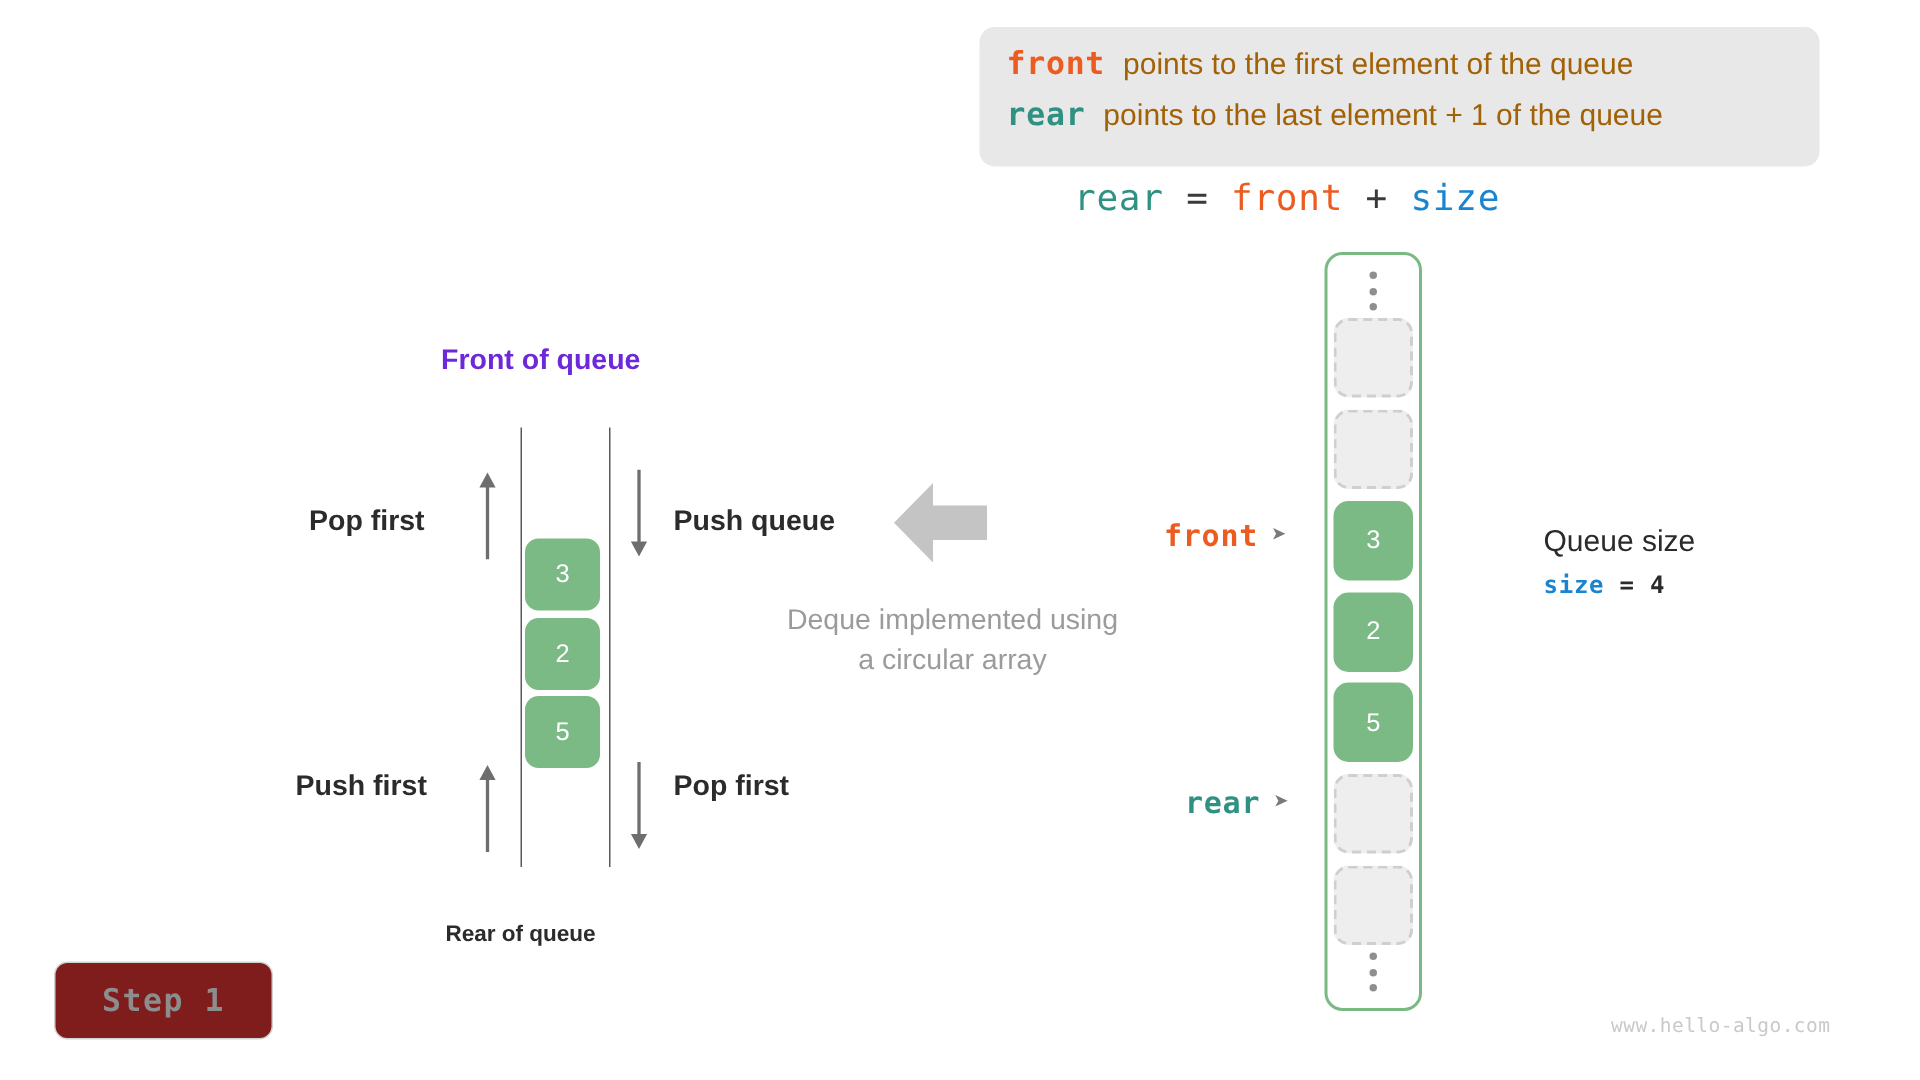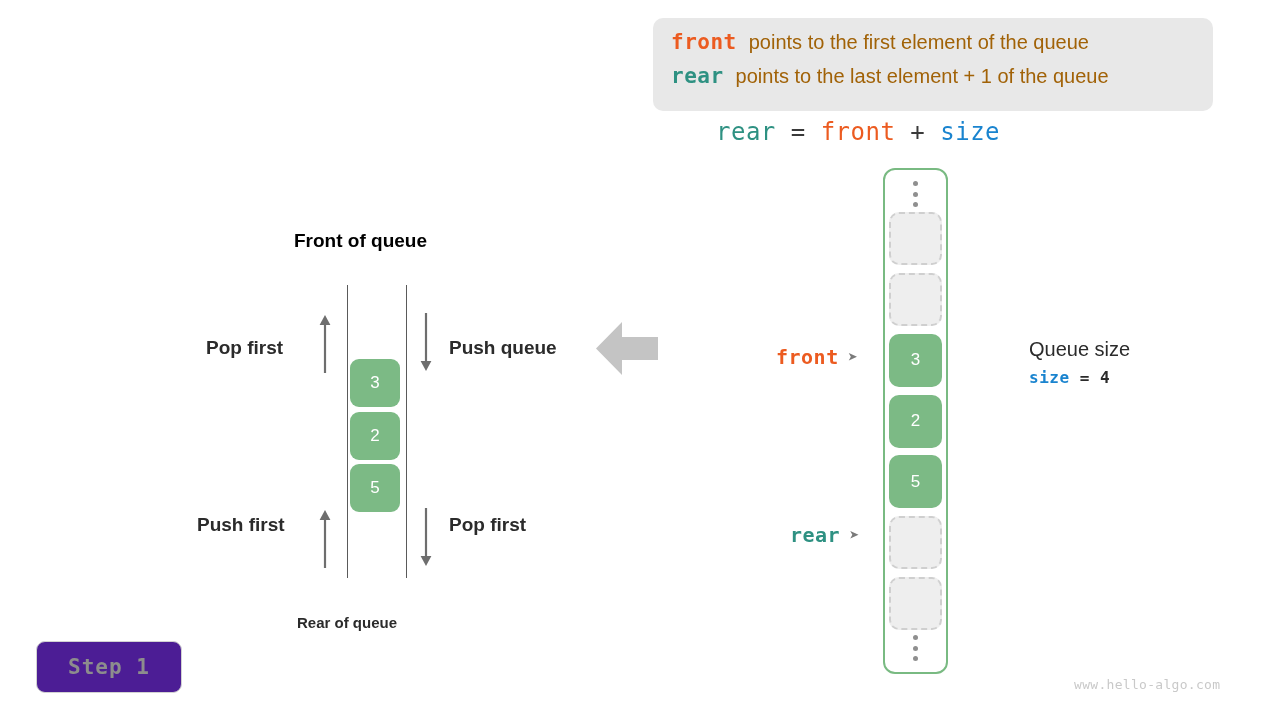--- a/index.html
+++ b/index.html
@@ -63,21 +63,21 @@
   }
   #formula .op { color: #3a3a3a; }
 
   
   #front-of-queue-title {
     position: absolute;
     left: 294px;
     top: 230px;
     font-size: 19px;
     font-weight: bold;
-    color: #000000;
+    color: #6d28d9;
     white-space: nowrap;
   }
   #rear-of-queue-title {
     position: absolute;
     left: 297px;
     top: 614px;
     font-size: 15px;
     font-weight: bold;
     color: #2b2b2b;
     white-space: nowrap;
@@ -219,21 +219,21 @@
     margin-left: 9px;
     line-height: 1;
   }
   #ptr-front { left: 776px; top: 345px; color: #ec5b20; }
   #ptr-rear  { left: 790px; top: 523px; color: #2e9182; }
 
   
   #queue-size-block {
     position: absolute;
     left: 1029px;
-    top: 338px;
+    top: 350px;
     white-space: nowrap;
   }
   #queue-size-title {
     font-size: 20px;
     color: #2b2b2b;
     margin-bottom: 7px;
   }
   #queue-size-value {
     font-family: "DejaVu Sans Mono", monospace;
     font-weight: bold;
@@ -244,21 +244,21 @@
 
   
   #step-badge {
     position: absolute;
     left: 36px;
     top: 641px;
     width: 146px;
     height: 52px;
     border: 1px solid #d2d2d2;
     border-radius: 9px;
-    background: #4c1d95;
+    background: #7f1d1d;
     display: flex;
     align-items: center;
     justify-content: center;
     font-family: "DejaVu Sans Mono", monospace;
     font-weight: bold;
     font-size: 21px;
     letter-spacing: 1px;
     color: #8d8d8d;
     box-sizing: border-box;
   }
@@ -327,20 +327,22 @@
 <svg class="arrow-v" id="arrow-pop-last" viewBox="0 0 14 60">
   <line x1="7" y1="0" x2="7" y2="51" stroke="#6e6e6e" stroke-width="2.2"></line>
   <path d="M7 58 L12.4 48 L1.6 48 Z" fill="#6e6e6e"></path>
 </svg>
 
 <svg id="big-left-arrow" viewBox="0 0 62 57">
   <path d="M0 28.5 L26 2 L26 17 L62 17 L62 40 L26 40 L26 55 Z" fill="#c4c4c4"></path>
 </svg>
 
 <div id="caption">
+  <div>Deque implemented using</div>
+  <div>a circular array</div>
 </div>
 
 <div id="array-container">
   <div class="ellipsis-v">
       <span></span>
       <span></span>
       <span></span>
     </div>
   <div class="arr-cell empty"></div>
   <div class="arr-cell empty"></div>

